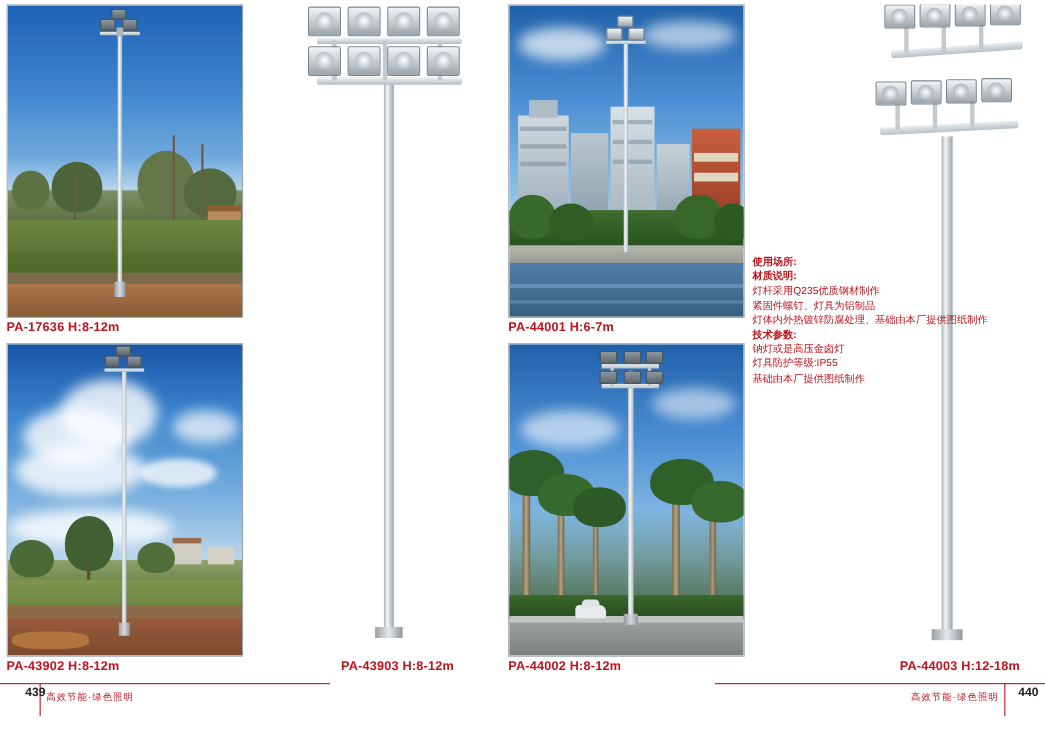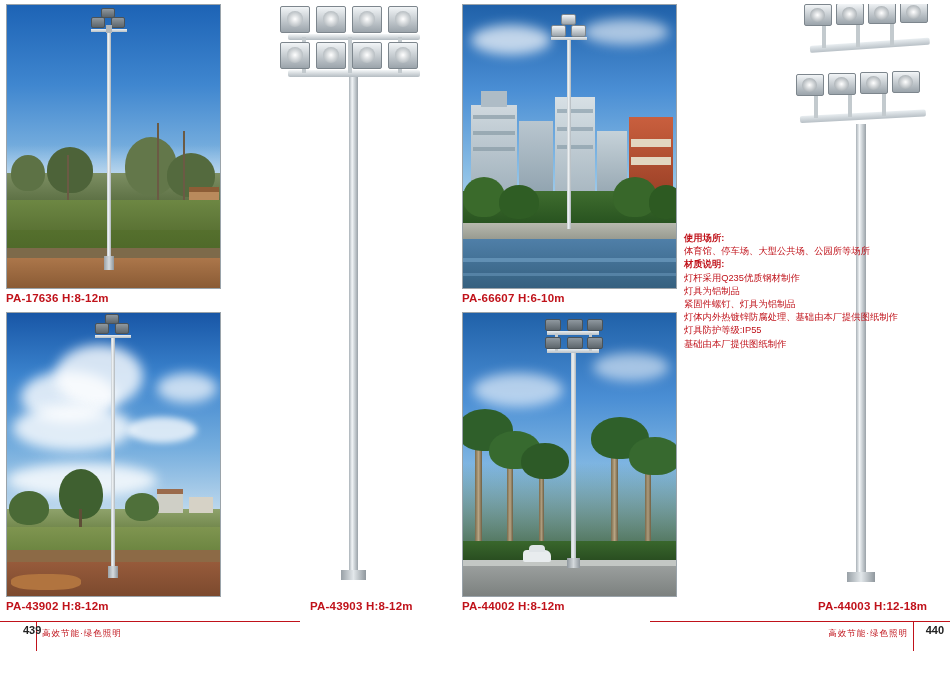--- a/index.html
+++ b/index.html
@@ -196,21 +196,21 @@
     <div class="ground water" style="height:49px;"></div>
     <div style="position:absolute;left:0;right:0;bottom:26px;height:4px;background:#6e9cc0;opacity:.7;"></div>
     <div style="position:absolute;left:0;right:0;bottom:12px;height:3px;background:#6e9cc0;opacity:.5;"></div>
 
     <div class="pole" style="left:104px;top:34px;width:4px;height:190px;"></div>
     <div class="cross" style="left:88px;top:32px;width:36px;height:3px;"></div>
     <div class="lamp" style="left:88px;top:20px;width:15px;height:12px;"></div>
     <div class="lamp" style="left:108px;top:20px;width:15px;height:12px;"></div>
     <div class="lamp" style="left:98px;top:9px;width:15px;height:11px;"></div>
   </div>
-  <div class="caption" style="left:462px;top:292px;">PA-66607 H:6-10m</div>
+  <div class="caption" style="left:462px;top:292px;">PA-44001 H:6-7m</div>
 
   <div class="photo" style="left:462px;top:312px;width:215px;height:285px;">
     <div class="sky-c"></div>
     <div class="cloud soft" style="left:10px;top:60px;width:90px;height:34px;opacity:.6;"></div>
     <div class="cloud soft" style="left:130px;top:40px;width:76px;height:28px;opacity:.55;"></div>
 
     <div style="position:absolute;left:0;right:0;top:150px;height:100px;background:linear-gradient(rgba(40,90,40,0),rgba(30,72,30,.85));"></div>
     <div style="position:absolute;left:12px;top:120px;width:7px;height:130px;background:linear-gradient(90deg,#7a6b4c,#b7a483,#6e6045);"></div>
     <div style="position:absolute;left:44px;top:140px;width:6px;height:110px;background:linear-gradient(90deg,#7a6b4c,#b7a483,#6e6045);"></div>
     <div style="position:absolute;left:76px;top:152px;width:5px;height:98px;background:linear-gradient(90deg,#7a6b4c,#ad9b7c,#6e6045);"></div>
@@ -274,26 +274,26 @@
     <div class="lamp" style="left:112px;top:67px;width:28px;height:22px;"></div>
     <div style="position:absolute;left:22px;top:74px;width:15px;height:14px;border-radius:50%;background:radial-gradient(#ffffff,#8d969c);"></div>
     <div style="position:absolute;left:54px;top:73px;width:15px;height:14px;border-radius:50%;background:radial-gradient(#ffffff,#8d969c);"></div>
     <div style="position:absolute;left:86px;top:72px;width:15px;height:14px;border-radius:50%;background:radial-gradient(#ffffff,#8d969c);"></div>
     <div style="position:absolute;left:118px;top:71px;width:15px;height:14px;border-radius:50%;background:radial-gradient(#ffffff,#8d969c);"></div>
   </div>
   <div class="caption" style="left:818px;top:600px;">PA-44003 H:12-18m</div>
 
   <div class="specs">
     <div class="hd ln">使用场所:</div>
-    <div class="ln">体育馆、停车场、大型公共场、公园所等场所</div>
     <div class="hd ln">材质说明:</div>
     <div class="ln">灯杆采用Q235优质钢材制作</div>
-    <div class="ln">灯具为铝制品</div>
     <div class="ln">紧固件螺钉、灯具为铝制品</div>
     <div class="ln">灯体内外热镀锌防腐处理、基础由本厂提供图纸制作</div>
+    <div class="hd ln">技术参数:</div>
+    <div class="ln">钠灯或是高压金卤灯</div>
     <div class="ln">灯具防护等级:IP55</div>
     <div class="ln">基础由本厂提供图纸制作</div>
   </div>
 
   <div class="foot-rule" style="left:0px;top:621px;width:300px;"></div>
   <div class="foot-tick" style="left:36px;top:621px;height:30px;"></div>
   <div class="folio" style="left:23px;">439</div>
   <div class="foot-txt" style="left:42px;">高效节能·绿色照明</div>
 
   <div class="foot-rule" style="right:0px;top:621px;width:300px;"></div>

